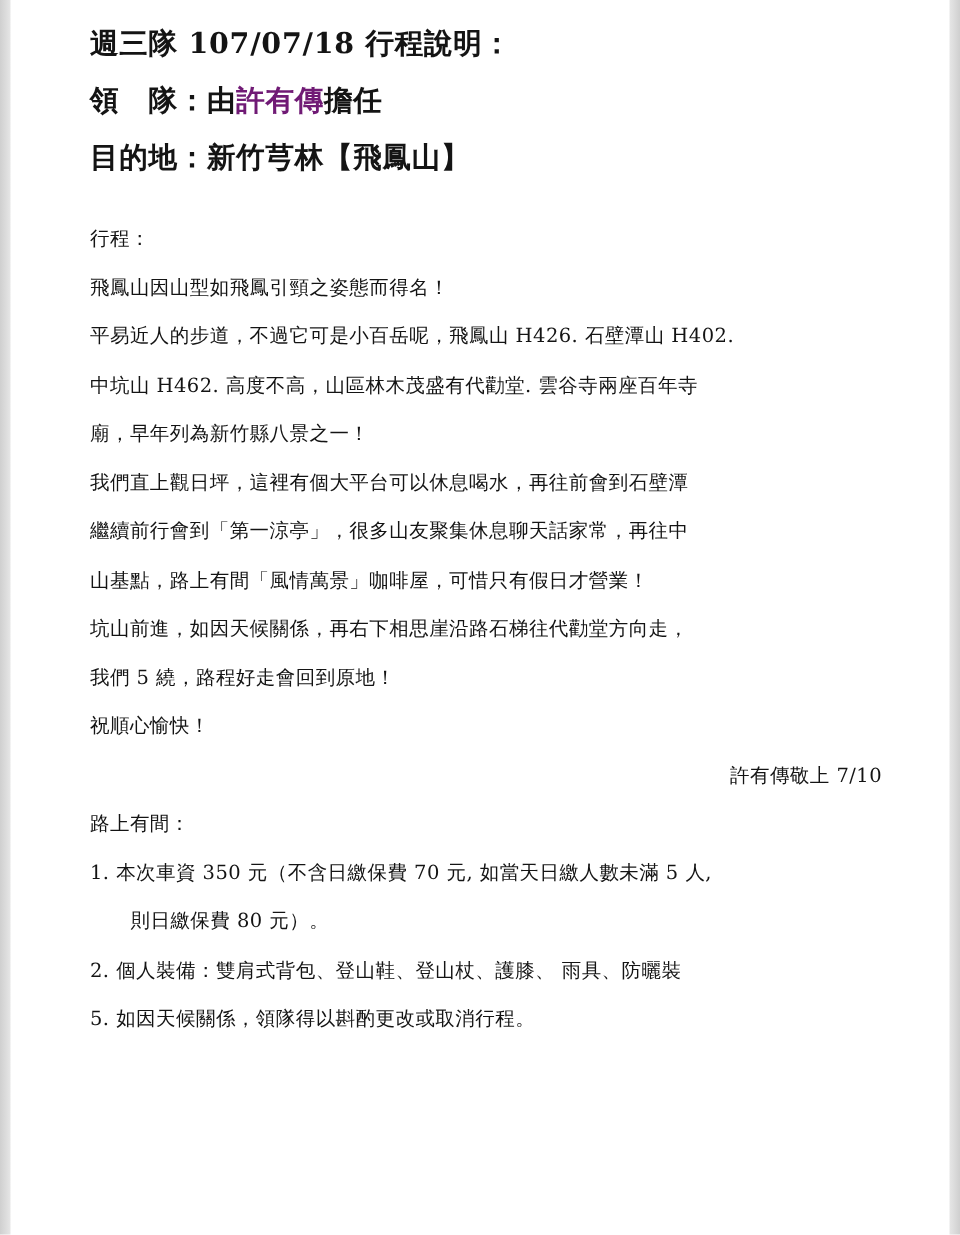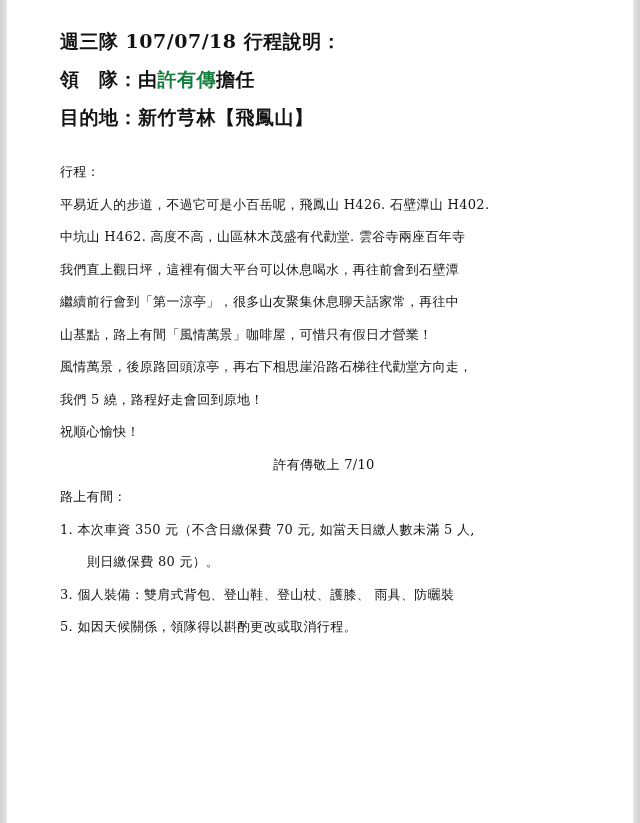--- a/index.html
+++ b/index.html
@@ -22,71 +22,73 @@
     width: 7px;
     background: #d9d9d9;
   }
   .edge.left  { left: 0; background: linear-gradient(to right, #cfcfcf, #e6e6e6); }
   .edge.right { right: 0; background: linear-gradient(to left, #cfcfcf, #e6e6e6); }
 
   .doc {
     position: absolute;
     left: 60px;
     right: 50px;
-    top: 22px;
+    top: 10px;
   }
   .hline {
     font-size: 19px;
     font-weight: 600;
     line-height: 38px;
     white-space: nowrap;
     letter-spacing: 0.5px;
   }
   .line {
     font-size: 13px;
     font-weight: 400;
     line-height: 32.5px;
     white-space: nowrap;
     letter-spacing: 0.3px;
   }
   .gap-lg { height: 20px; }
   .indent { padding-left: 27px; }
   .sig {
-    text-align: center;
+    text-align: right;
     padding-right: 2px;
   }
-  .blue { color: #15803d; text-align: right; }
+  .blue { color: #701a75; text-align: right; }
 </style>
 </head>
 <body>
 
 <div class="edge left"></div>
 <div class="edge right"></div>
 
 <div class="doc">
 
   <div class="hline">週三隊 107/07/18 行程說明：</div>
   <div class="hline">
     <span>領　隊：由</span><span class="blue">許有傳</span><span>擔任</span>
   </div>
   <div class="hline">目的地：新竹芎林【飛鳳山】</div>
 
   <div class="gap-lg"></div>
 
   <div class="line">行程：</div>
+  <div class="line">飛鳳山因山型如飛鳳引頸之姿態而得名！</div>
   <div class="line">平易近人的步道，不過它可是小百岳呢，飛鳳山 H426. 石壁潭山 H402.</div>
   <div class="line">中坑山 H462. 高度不高，山區林木茂盛有代勸堂. 雲谷寺兩座百年寺</div>
+  <div class="line">廟，早年列為新竹縣八景之一！</div>
   <div class="line">我們直上觀日坪，這裡有個大平台可以休息喝水，再往前會到石壁潭</div>
   <div class="line">繼續前行會到「第一涼亭」，很多山友聚集休息聊天話家常，再往中</div>
   <div class="line">山基點，路上有間「風情萬景」咖啡屋，可惜只有假日才營業！</div>
-  <div class="line">風情萬景，後原路回頭涼亭，再右下相思崖沿路石梯往代勸堂方向走，</div>
+  <div class="line">坑山前進，如因天候關係，再右下相思崖沿路石梯往代勸堂方向走，</div>
   <div class="line">我們 5 繞，路程好走會回到原地！</div>
   <div class="line">祝順心愉快！</div>
 
   <div class="line sig">許有傳敬上 7/10</div>
 
   <div class="line">路上有間：</div>
   <div class="line">1. 本次車資 350 元（不含日繳保費 70 元, 如當天日繳人數未滿 5 人,</div>
   <div class="line indent">則日繳保費 80 元）。</div>
-  <div class="line">3. 個人裝備：雙肩式背包、登山鞋、登山杖、護膝、 雨具、防曬裝</div>
+  <div class="line">2. 個人裝備：雙肩式背包、登山鞋、登山杖、護膝、 雨具、防曬裝</div>
   <div class="line">5. 如因天候關係，領隊得以斟酌更改或取消行程。</div>
 
 </div>
 
 </body></html>

